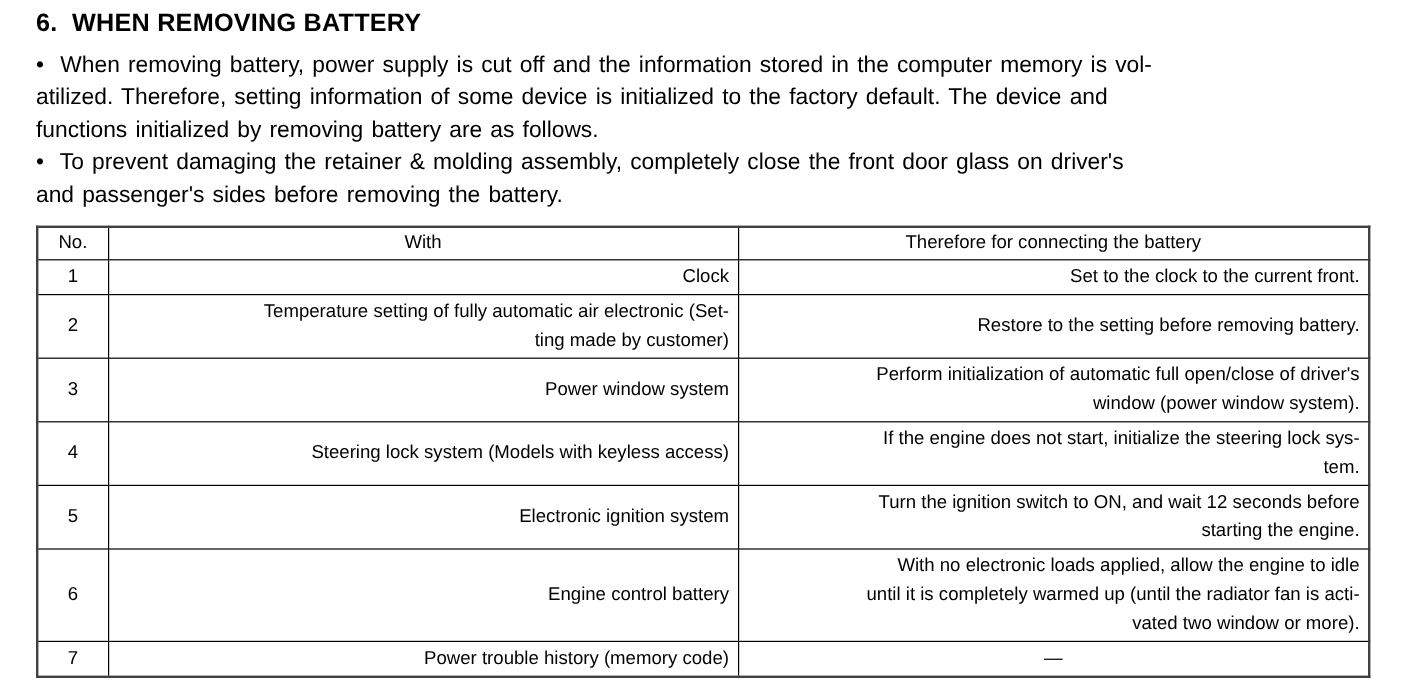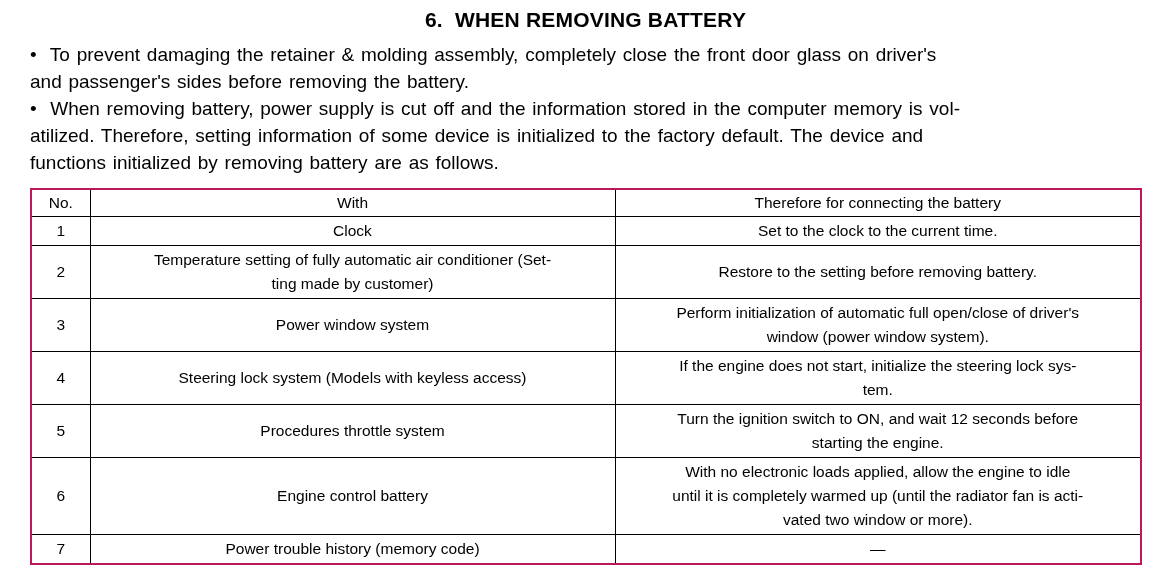--- a/index.html
+++ b/index.html
@@ -17,35 +17,34 @@
   .page {
     padding: 5px 30px 0 30px;
     box-sizing: border-box;
     width: 1171px;
   }
   .heading {
     font-size: 21px;
     font-weight: bold;
     margin: 3px 0 9px 0;
     letter-spacing: 0.2px;
-    text-align: center;
   }
   .bullet-para {
     font-size: 19px;
     line-height: 27px;
     margin: 0;
     white-space: pre-line;
     word-spacing: 1.5px;
   }
   table.battery-table {
     border-collapse: collapse;
     table-layout: fixed;
     width: 1110px;
     margin-top: 12px;
-    border: 2px solid #be185d;
+    border: 2px solid #404040;
   }
   .battery-table th,
   .battery-table td {
     border: 1px solid #000000;
     font-size: 15.5px;
     line-height: 24px;
     vertical-align: middle;
     box-sizing: border-box;
   }
   .battery-table th {
@@ -59,82 +58,82 @@
   }
   col.c-no   { width: 59px; }
   col.c-item { width: 525px; }
   col.c-proc { width: 526px; }
   td.col-no {
     text-align: center;
     padding: 2px 2px;
   }
   td.col-item,
   td.col-proc {
-    text-align: center;
+    text-align: right;
     white-space: pre-line;
   }
   td.centered {
     text-align: center;
   }
 </style>
 </head>
 <body>
 
 <div class="page">
 
   <div class="heading">6.&nbsp;&nbsp;WHEN REMOVING BATTERY</div>
 
-  <p class="bullet-para">•&nbsp; To prevent damaging the retainer &amp; molding assembly, completely close the front door glass on driver's
-and passenger's sides before removing the battery.</p>
-
   <p class="bullet-para">•&nbsp; When removing battery, power supply is cut off and the information stored in the computer memory is vol-
 atilized. Therefore, setting information of some device is initialized to the factory default. The device and
 functions initialized by removing battery are as follows.</p>
+
+  <p class="bullet-para">•&nbsp; To prevent damaging the retainer &amp; molding assembly, completely close the front door glass on driver's
+and passenger's sides before removing the battery.</p>
 
   <table class="battery-table">
     <colgroup>
       <col class="c-no">
       <col class="c-item">
       <col class="c-proc">
     </colgroup>
     <thead>
       <tr>
         <th>No.</th>
         <th>With</th>
         <th>Therefore for connecting the battery</th>
       </tr>
     </thead>
     <tbody>
 
     <tr>
           <td class="col-no">1</td>
           <td class="col-item">Clock</td>
-          <td class="col-proc">Set to the clock to the current time.</td>
+          <td class="col-proc">Set to the clock to the current front.</td>
         </tr>
         <tr>
           <td class="col-no">2</td>
-          <td class="col-item">Temperature setting of fully automatic air conditioner (Set-
+          <td class="col-item">Temperature setting of fully automatic air electronic (Set-
 ting made by customer)</td>
           <td class="col-proc">Restore to the setting before removing battery.</td>
         </tr>
         <tr>
           <td class="col-no">3</td>
           <td class="col-item">Power window system</td>
           <td class="col-proc">Perform initialization of automatic full open/close of driver's
 window (power window system).</td>
         </tr>
         <tr>
           <td class="col-no">4</td>
           <td class="col-item">Steering lock system (Models with keyless access)</td>
           <td class="col-proc">If the engine does not start, initialize the steering lock sys-
 tem.</td>
         </tr>
         <tr>
           <td class="col-no">5</td>
-          <td class="col-item">Procedures throttle system</td>
+          <td class="col-item">Electronic ignition system</td>
           <td class="col-proc">Turn the ignition switch to ON, and wait 12 seconds before
 starting the engine.</td>
         </tr>
         <tr>
           <td class="col-no">6</td>
           <td class="col-item">Engine control battery</td>
           <td class="col-proc">With no electronic loads applied, allow the engine to idle
 until it is completely warmed up (until the radiator fan is acti-
 vated two window or more).</td>
         </tr>

